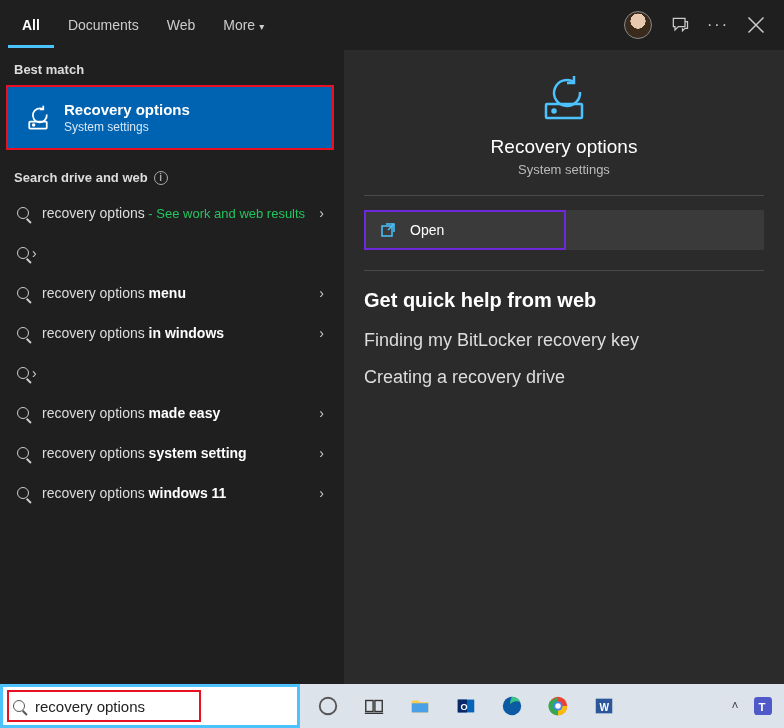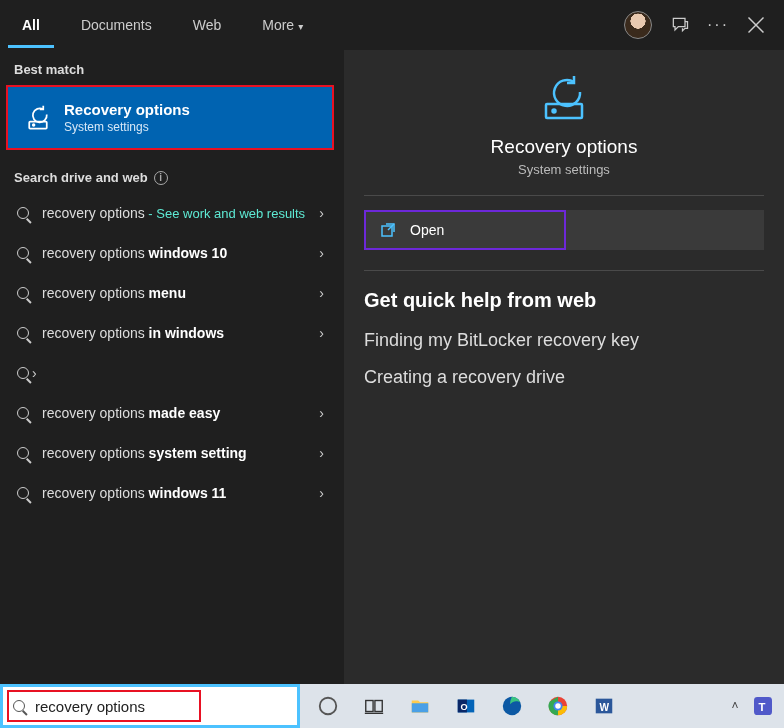--- a/index.html
+++ b/index.html
@@ -1,20 +1,20 @@
 <!DOCTYPE html>
 <html><head>
 <meta charset="utf-8">
 <style>
   * { box-sizing: border-box; margin: 0; padding: 0; font-family: "Segoe UI", sans-serif; }
   body { width: 784px; height: 728px; background: #1f1f1f; color: #fff; overflow: hidden; position: relative; }
 
   
   .header { display: flex; align-items: center; height: 50px; background: #1f1f1f; padding: 0 8px; }
-  .tabs { display: flex; gap: 13px; }
+  .tabs { display: flex; gap: 0; }
   .tab { padding: 14px 14px 12px; font-size: 14px; color: #ccc; cursor: pointer; border-bottom: 3px solid transparent; }
   .tab.active { color: #fff; border-bottom: 3px solid #4cc2ff; font-weight: 600; }
   .tab .chev { font-size: 10px; margin-left: 4px; }
   .header-spacer { flex: 1; }
   .header-icons { display: flex; align-items: center; gap: 18px; padding-right: 10px; }
   .avatar { width: 28px; height: 28px; border-radius: 50%; background: radial-gradient(circle at 50% 35%, #e8c9b0 35%, #3a2a1c 36%); border:1px solid #888; }
   .hicon { width: 20px; height: 20px; display:flex; align-items:center; justify-content:center; color:#ccc; cursor:pointer; font-size:16px;}
   .ellipsis { letter-spacing:2px; }
 
   
@@ -28,21 +28,21 @@
   
   .best-match { display:flex; align-items:center; gap:12px; padding: 14px 16px; background:#0063b1; border:2px solid #e81123; margin: 0 10px 8px 6px;}
   .bm-icon { width:28px; height:28px; display:flex; align-items:center; justify-content:center;}
   .bm-title { font-size:15px; font-weight:600;}
   .bm-sub { font-size:12px; color:#d7e8f7; margin-top:2px;}
 
   .sugg { display:flex; align-items:center; padding: 8px 14px 8px 14px; cursor:pointer; position:relative; min-height:40px;}
   .sugg .sicn { width:18px; display:flex; justify-content:center; color:#ccc; font-size:14px;}
   .sugg .stxt { flex:1; font-size:14px; color:#ddd; padding-left:10px; line-height:1.3;}
   .sugg .stxt .b { font-weight:600; color:#fff;}
-  .sugg .stxt .sub { color:#5eead4; font-size:13px;}
+  .sugg .stxt .sub { color:#22c55e; font-size:13px;}
   .sugg .arrow { color:#ccc; font-size:14px; padding-right:6px;}
 
   
   .preview-top { display:flex; flex-direction:column; align-items:center; padding: 24px 0 18px; border-bottom:1px solid #4a4a4a; margin:0 20px;}
   .recov-icon { width:60px; height:48px; margin-bottom:14px; position:relative;}
   .recov-icon svg { width:100%; height:100%; }
   .r-title { font-size:19px; font-weight:400; color:#fff; }
   .r-sub { font-size:13px; color:#bbb; margin-top:4px;}
   .open-icon { width:16px; height:16px; }
   .open-icon svg{ width:100%; height:100%;}
@@ -131,21 +131,20 @@
           <span class="sicn">
             <span class="mag"></span>
           </span>
           <span class="stxt">recovery options<span class="b"></span><span class="sub"> - See work and web results</span></span>
           <span class="arrow">›</span>
         </div>
         <div class="sugg">
           <span class="sicn">
             <span class="mag"></span>
           </span>
-          <span class="stxt">recovery options <span class="b">windows 10</span><span class="sub"></span></span>
           <span class="arrow">›</span>
         </div>
         <div class="sugg">
           <span class="sicn">
             <span class="mag"></span>
           </span>
           <span class="stxt">recovery options <span class="b">menu</span><span class="sub"></span></span>
           <span class="arrow">›</span>
         </div>
         <div class="sugg">

